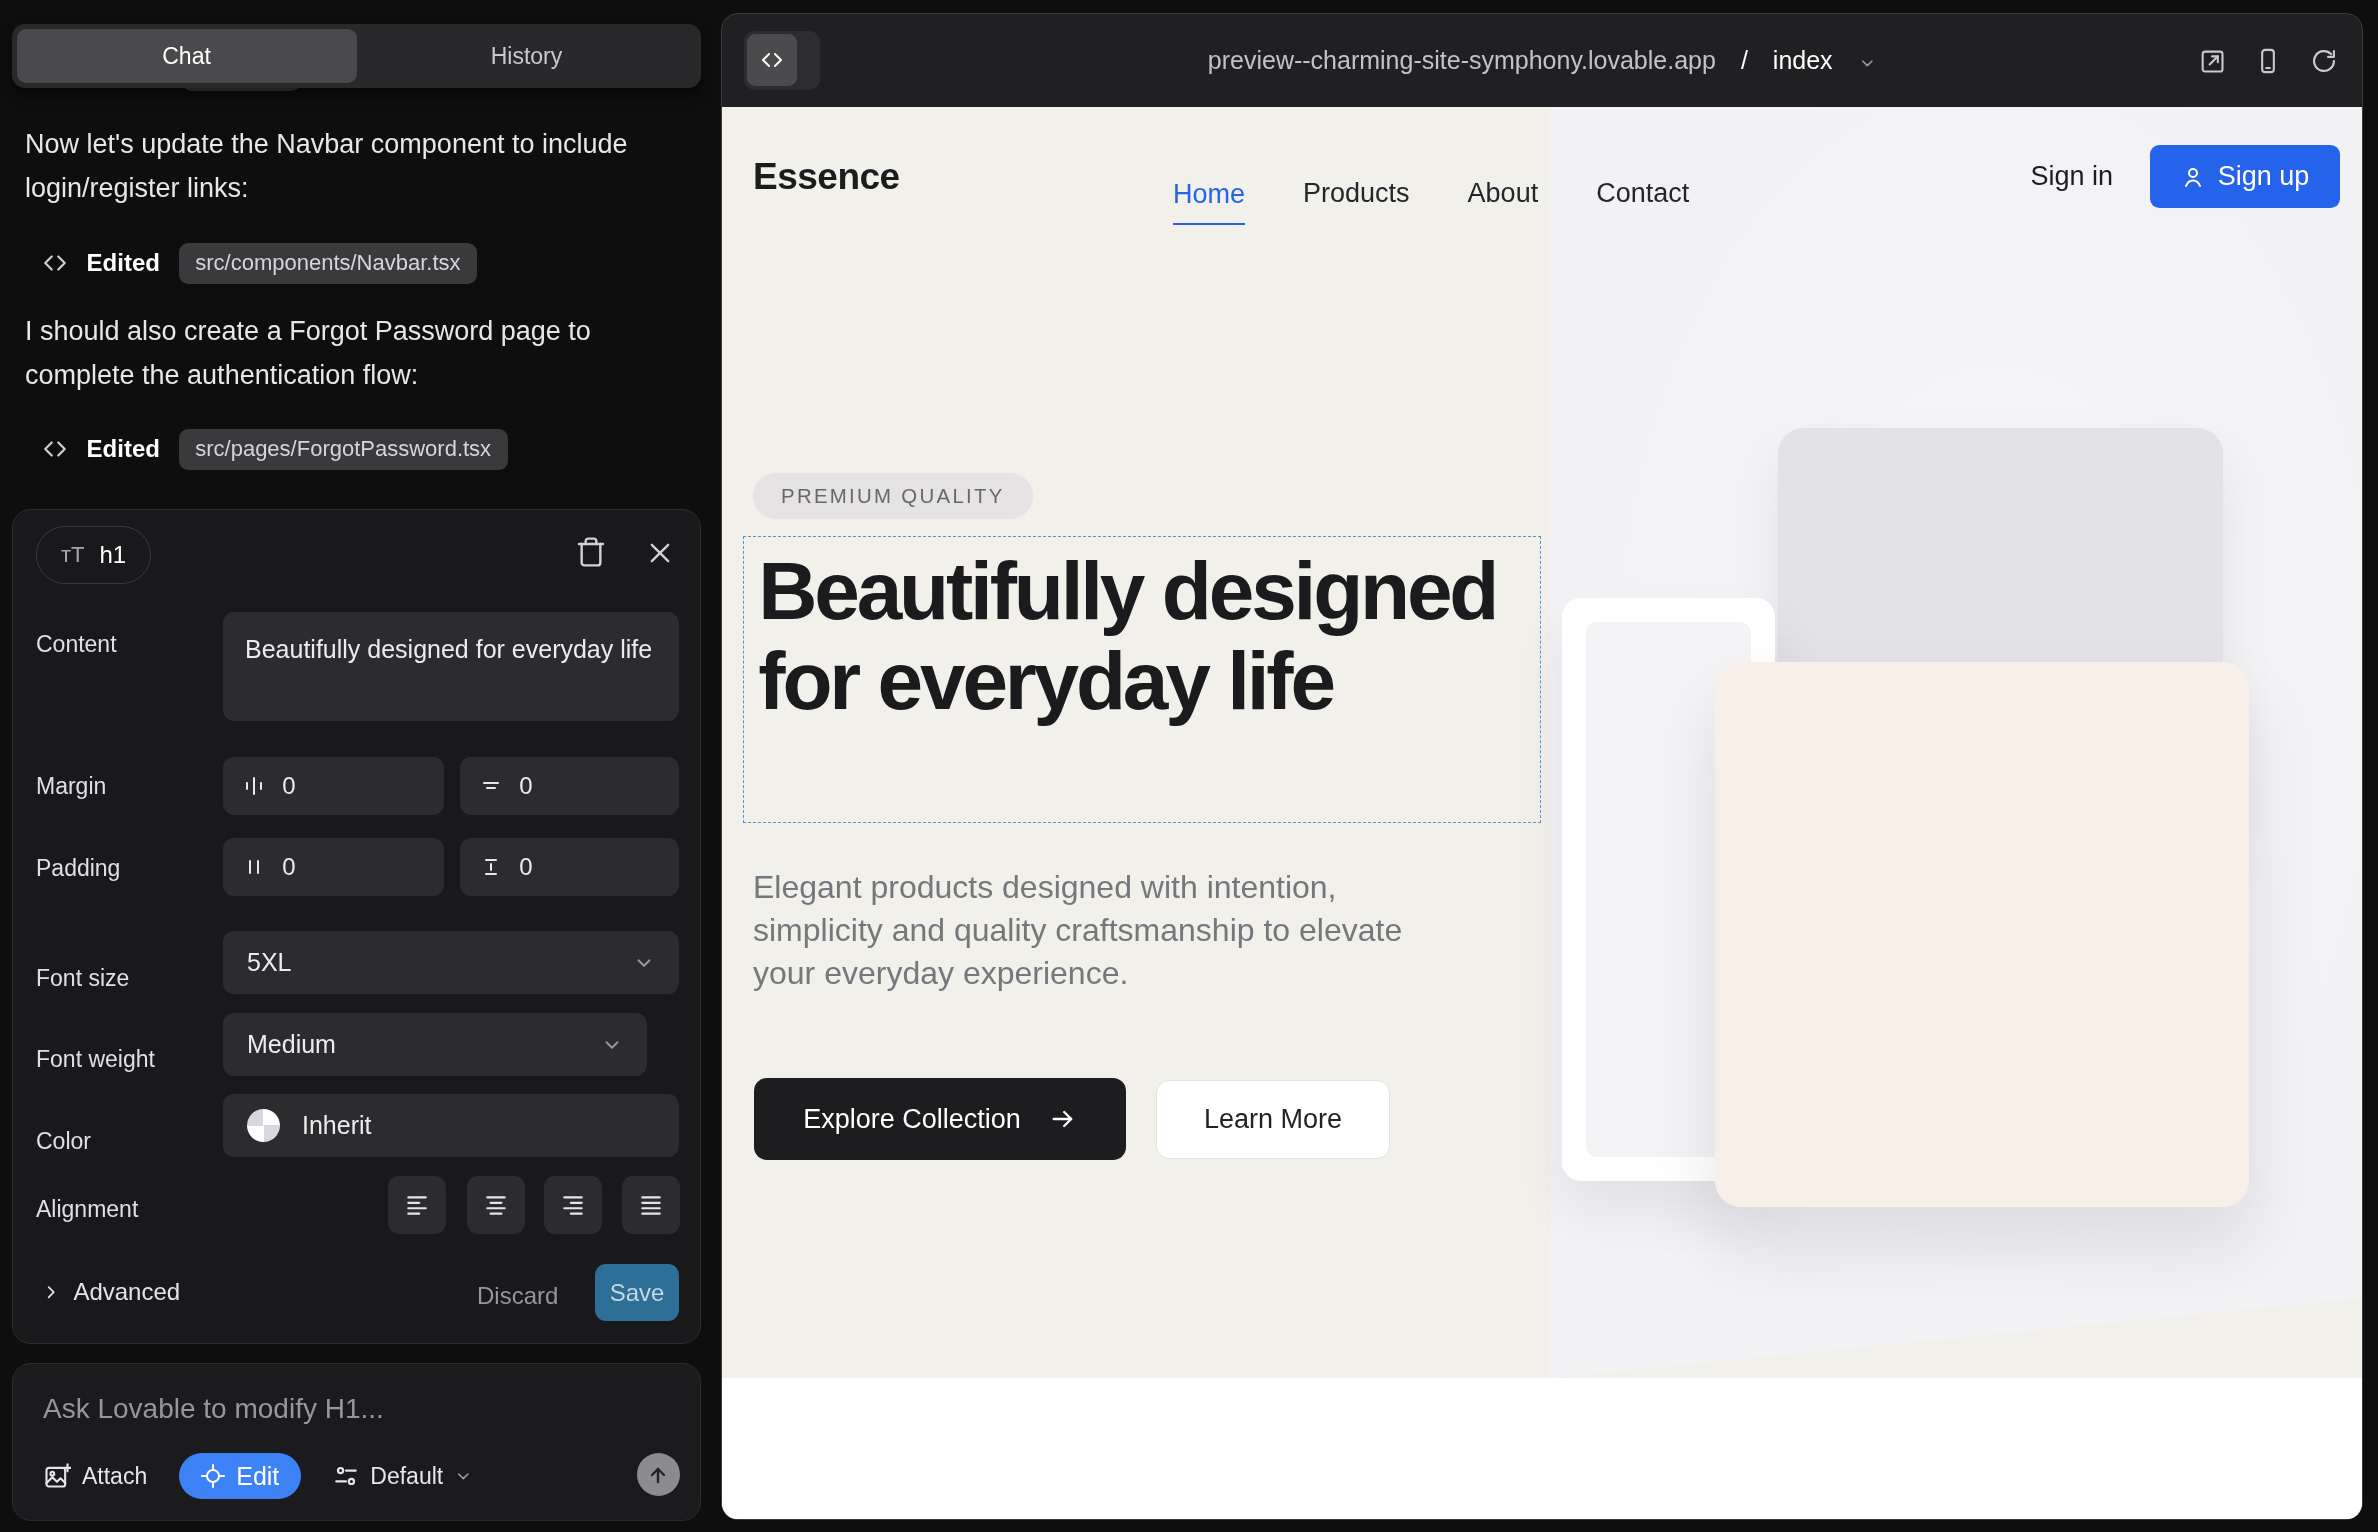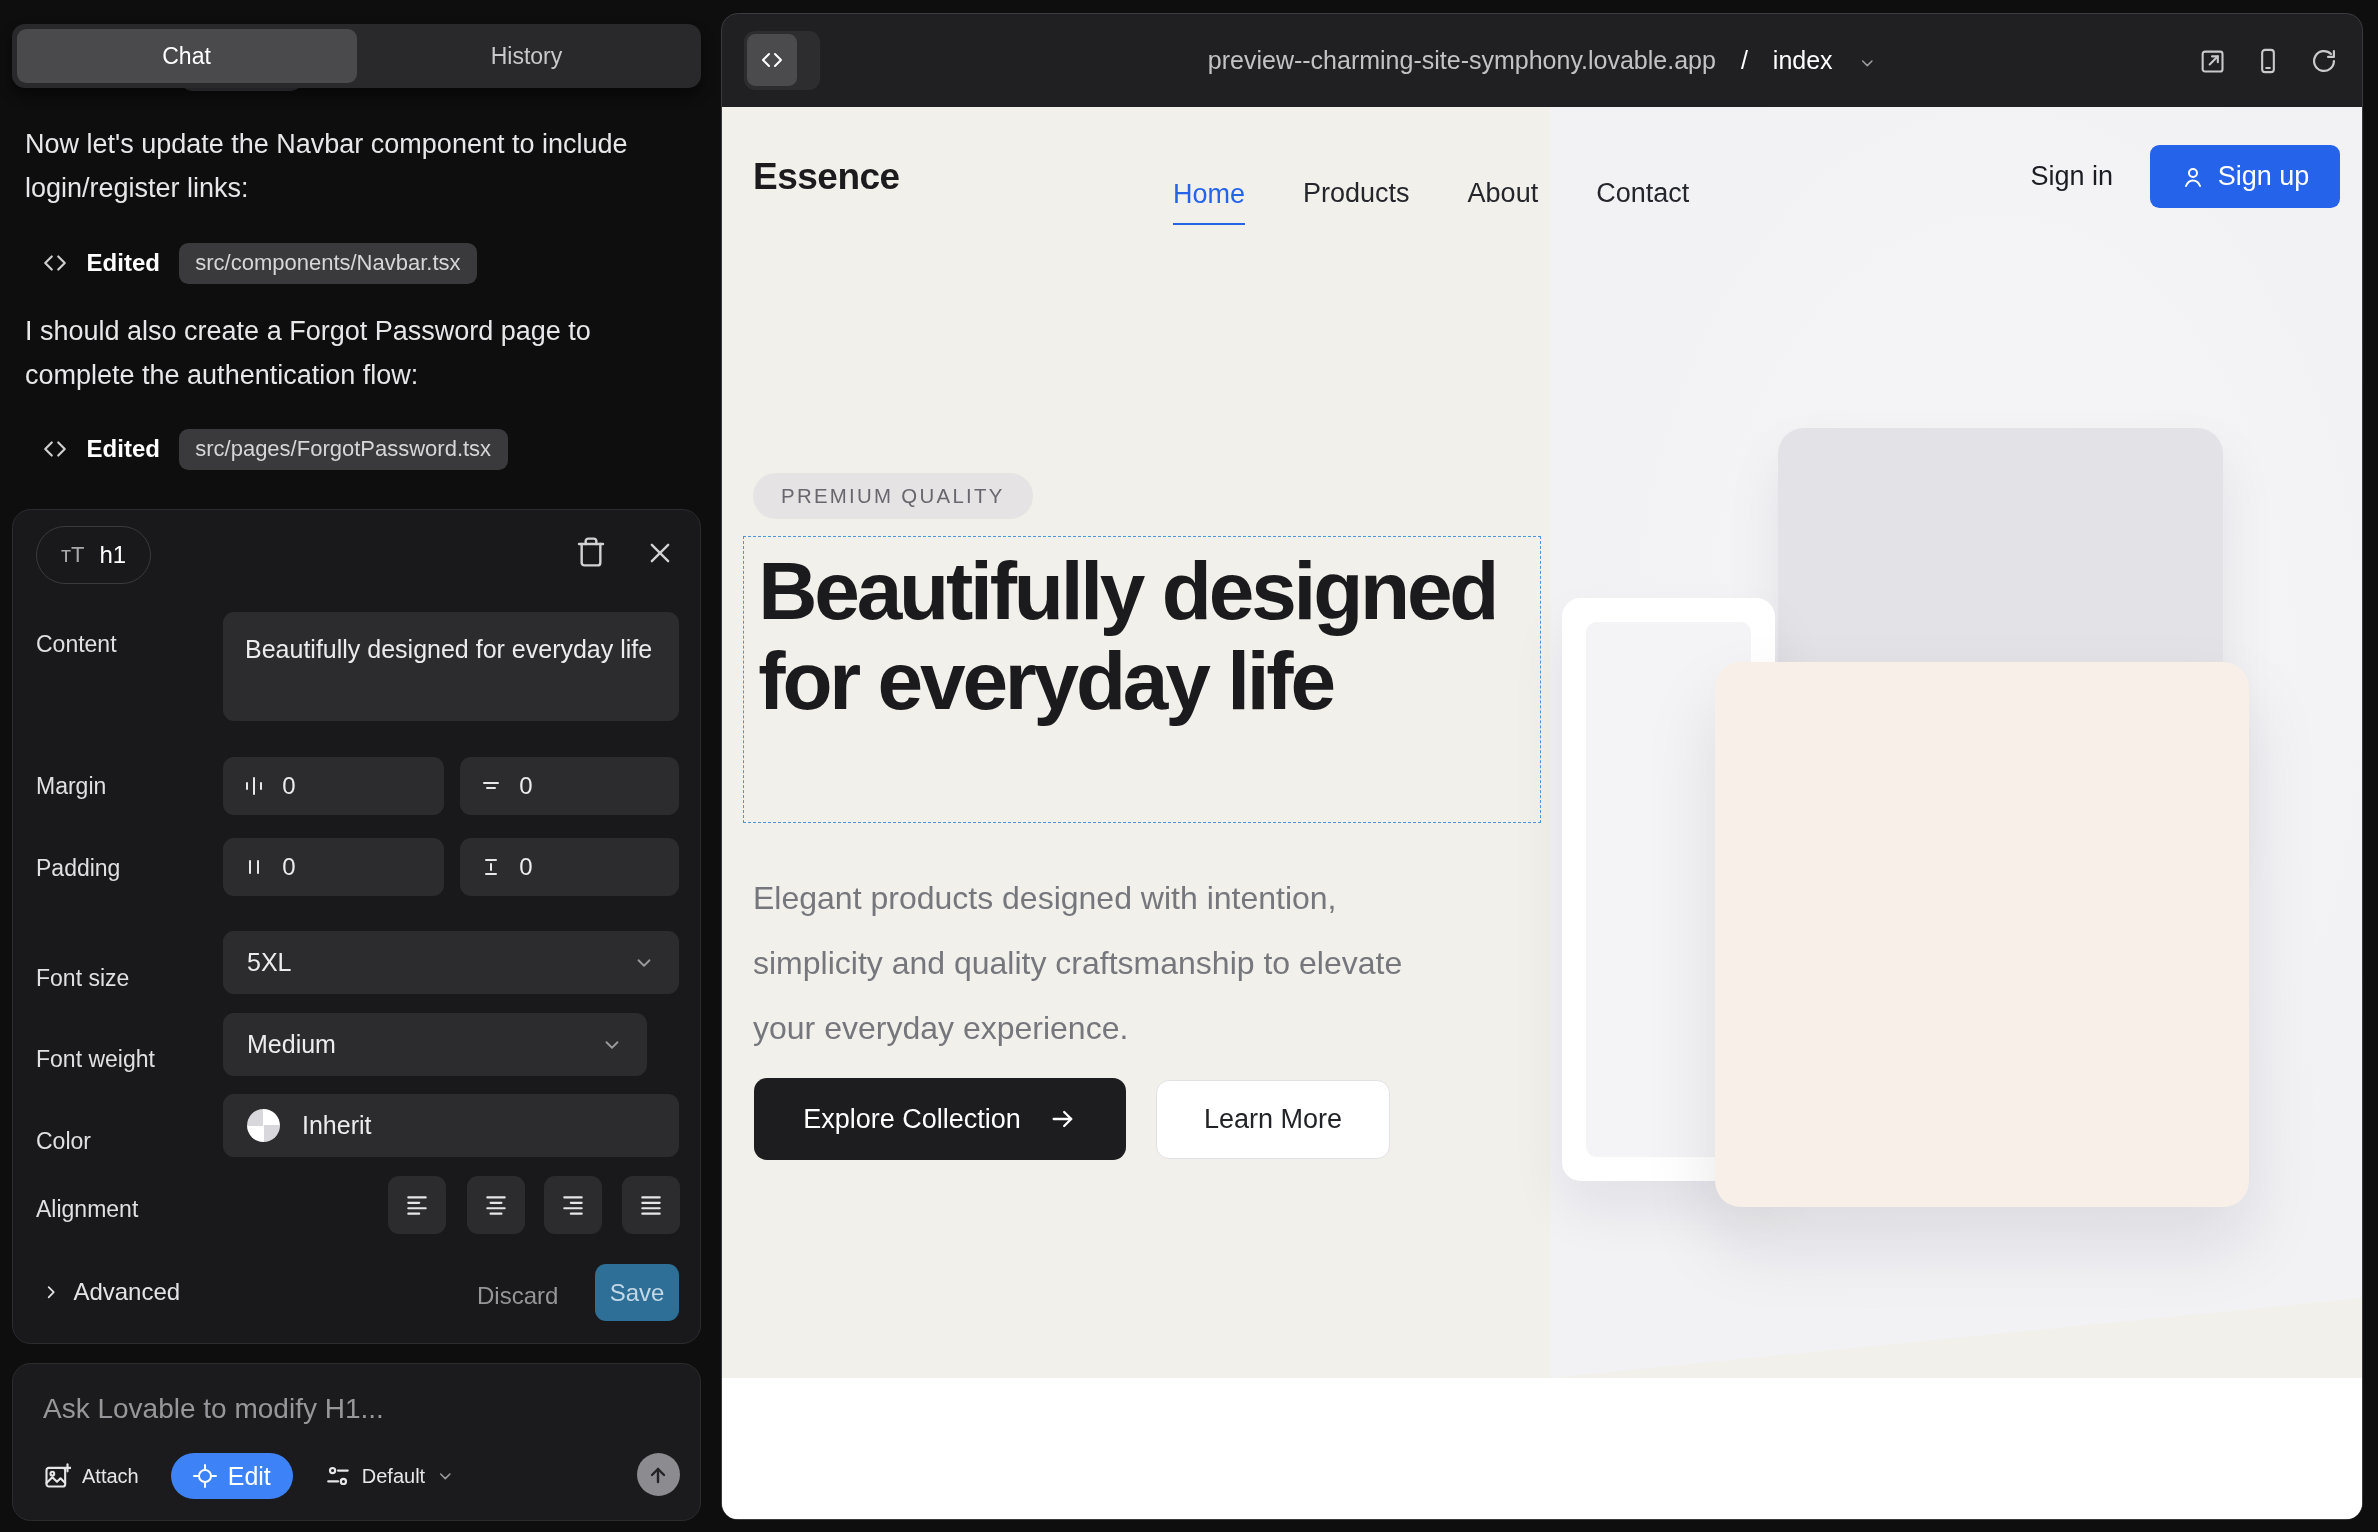--- a/index.html
+++ b/index.html
@@ -53,21 +53,21 @@
   .save-btn { position:absolute; left:582px; top:754px; width:84px; height:57px; background:#2e6f97; border:none;
               border-radius:11px; color:#c2d8e6; font-size:24px; font-family:"Liberation Sans", sans-serif; cursor:pointer; }
 
   
   .composer { position:absolute; left:12px; top:1363px; width:689px; height:158px; background:#1b1b1d;
               border:0.9px solid #2c2c2e; border-radius:18.6px;padding-left:24px; }
   .composer input { position:absolute; left:30px; top:22px; width:612px; height:46px; background:transparent; border:none;
                     font-size:28px; color:#e8e8ea; font-family:"Liberation Sans", sans-serif; outline:none; }
   .composer input::placeholder { color:#97979b; }
   .composer-bar { position:absolute; left:30px; top:89px; right:22px; height:46px; display:flex; align-items:center; gap:32px; }
-  .composer-item { display:flex; align-items:center; gap:11px; color:#e6e6e8; font-size:20px; cursor:pointer; }
+  .composer-item { display:flex; align-items:center; gap:11px; color:#e6e6e8; font-size:23px; cursor:pointer; }
   .edit-pill { background:#3d83f7; color:#ffffff; border-radius:927px; height:46px; padding:0 22px;
                display:flex; align-items:center; gap:11px; font-size:25px; cursor:pointer; }
   .send-btn { position:absolute; right:20.4px; top:89px; width:43px; height:43px; border-radius:50%; background:#8b8b90;
               display:flex; align-items:center; justify-content:center; color:#232325; cursor:pointer; }
 
   
   .preview { position:absolute; left:721px; top:13px; width:1642px; height:1507px; background:#202023;
              border:0.9px solid #3b3b3e; border-radius:16.7px; overflow:hidden; }
   .topbar { position:relative; height:93px; }
   .code-toggle { position:absolute; left:22px; top:16.7px; width:76px; height:59px; background:#2d2d30; border-radius:11px; cursor:pointer; }
@@ -103,21 +103,21 @@
   .nav-link.active { color:#2563eb; padding-bottom:13px; border-bottom:2.8px solid #2563eb; margin-bottom:-16px; }
   .auth { position:absolute; right:24px; top:0; height:139px; display:flex; align-items:center; gap:37px; }
   .signin { font-size:27px; color:#1b1d22; cursor:pointer; }
   .signup { width:190px; height:63px; background:#2563eb; border:none; border-radius:9.3px; color:#ffffff; font-size:27px;
             display:flex; align-items:center; justify-content:center; gap:13px; cursor:pointer; font-family:"Liberation Sans", sans-serif; }
 
   .badge { position:absolute; left:31px; top:366px; height:46px; padding:0 28px; border-radius:24px; background:#e5e3e4;
            display:flex; align-items:center; font-size:20.4px; letter-spacing:2.3px; color:#67676d; }
   .selection { position:absolute; left:21.3px; top:429px; width:798px; height:287px; border:1.9px dashed #4e94d8; }
   .hero-h1 { padding:9.3px 18.6px 0 14px; font-size:82px; line-height:90px; font-weight:600; letter-spacing:-3.2px; color:#1b1b1d; }
-  .hero-p { position:absolute; left:31px; top:759px; width:705px; font-size:32px; line-height:65px; color:#75777c; }
+  .hero-p { position:absolute; left:31px; top:759px; width:705px; font-size:32px; line-height:43px; color:#75777c; }
   .cta-primary { position:absolute; left:32px; top:971px; width:372px; height:82px; background:#1d1d20; border:none;
                  border-radius:13px; color:#ffffff; font-size:27px; display:flex; align-items:center; justify-content:center;
                  gap:28px; cursor:pointer; font-family:"Liberation Sans", sans-serif; }
   .cta-secondary { position:absolute; left:434px; top:973px; width:234px; height:79px; background:#ffffff;
                    border:0.9px solid #e2e2e4; border-radius:13px; color:#222326; font-size:27px; display:flex;
                    align-items:center; justify-content:center; cursor:pointer; font-family:"Liberation Sans", sans-serif; }
 </style>
 </head>
 <body>
 

